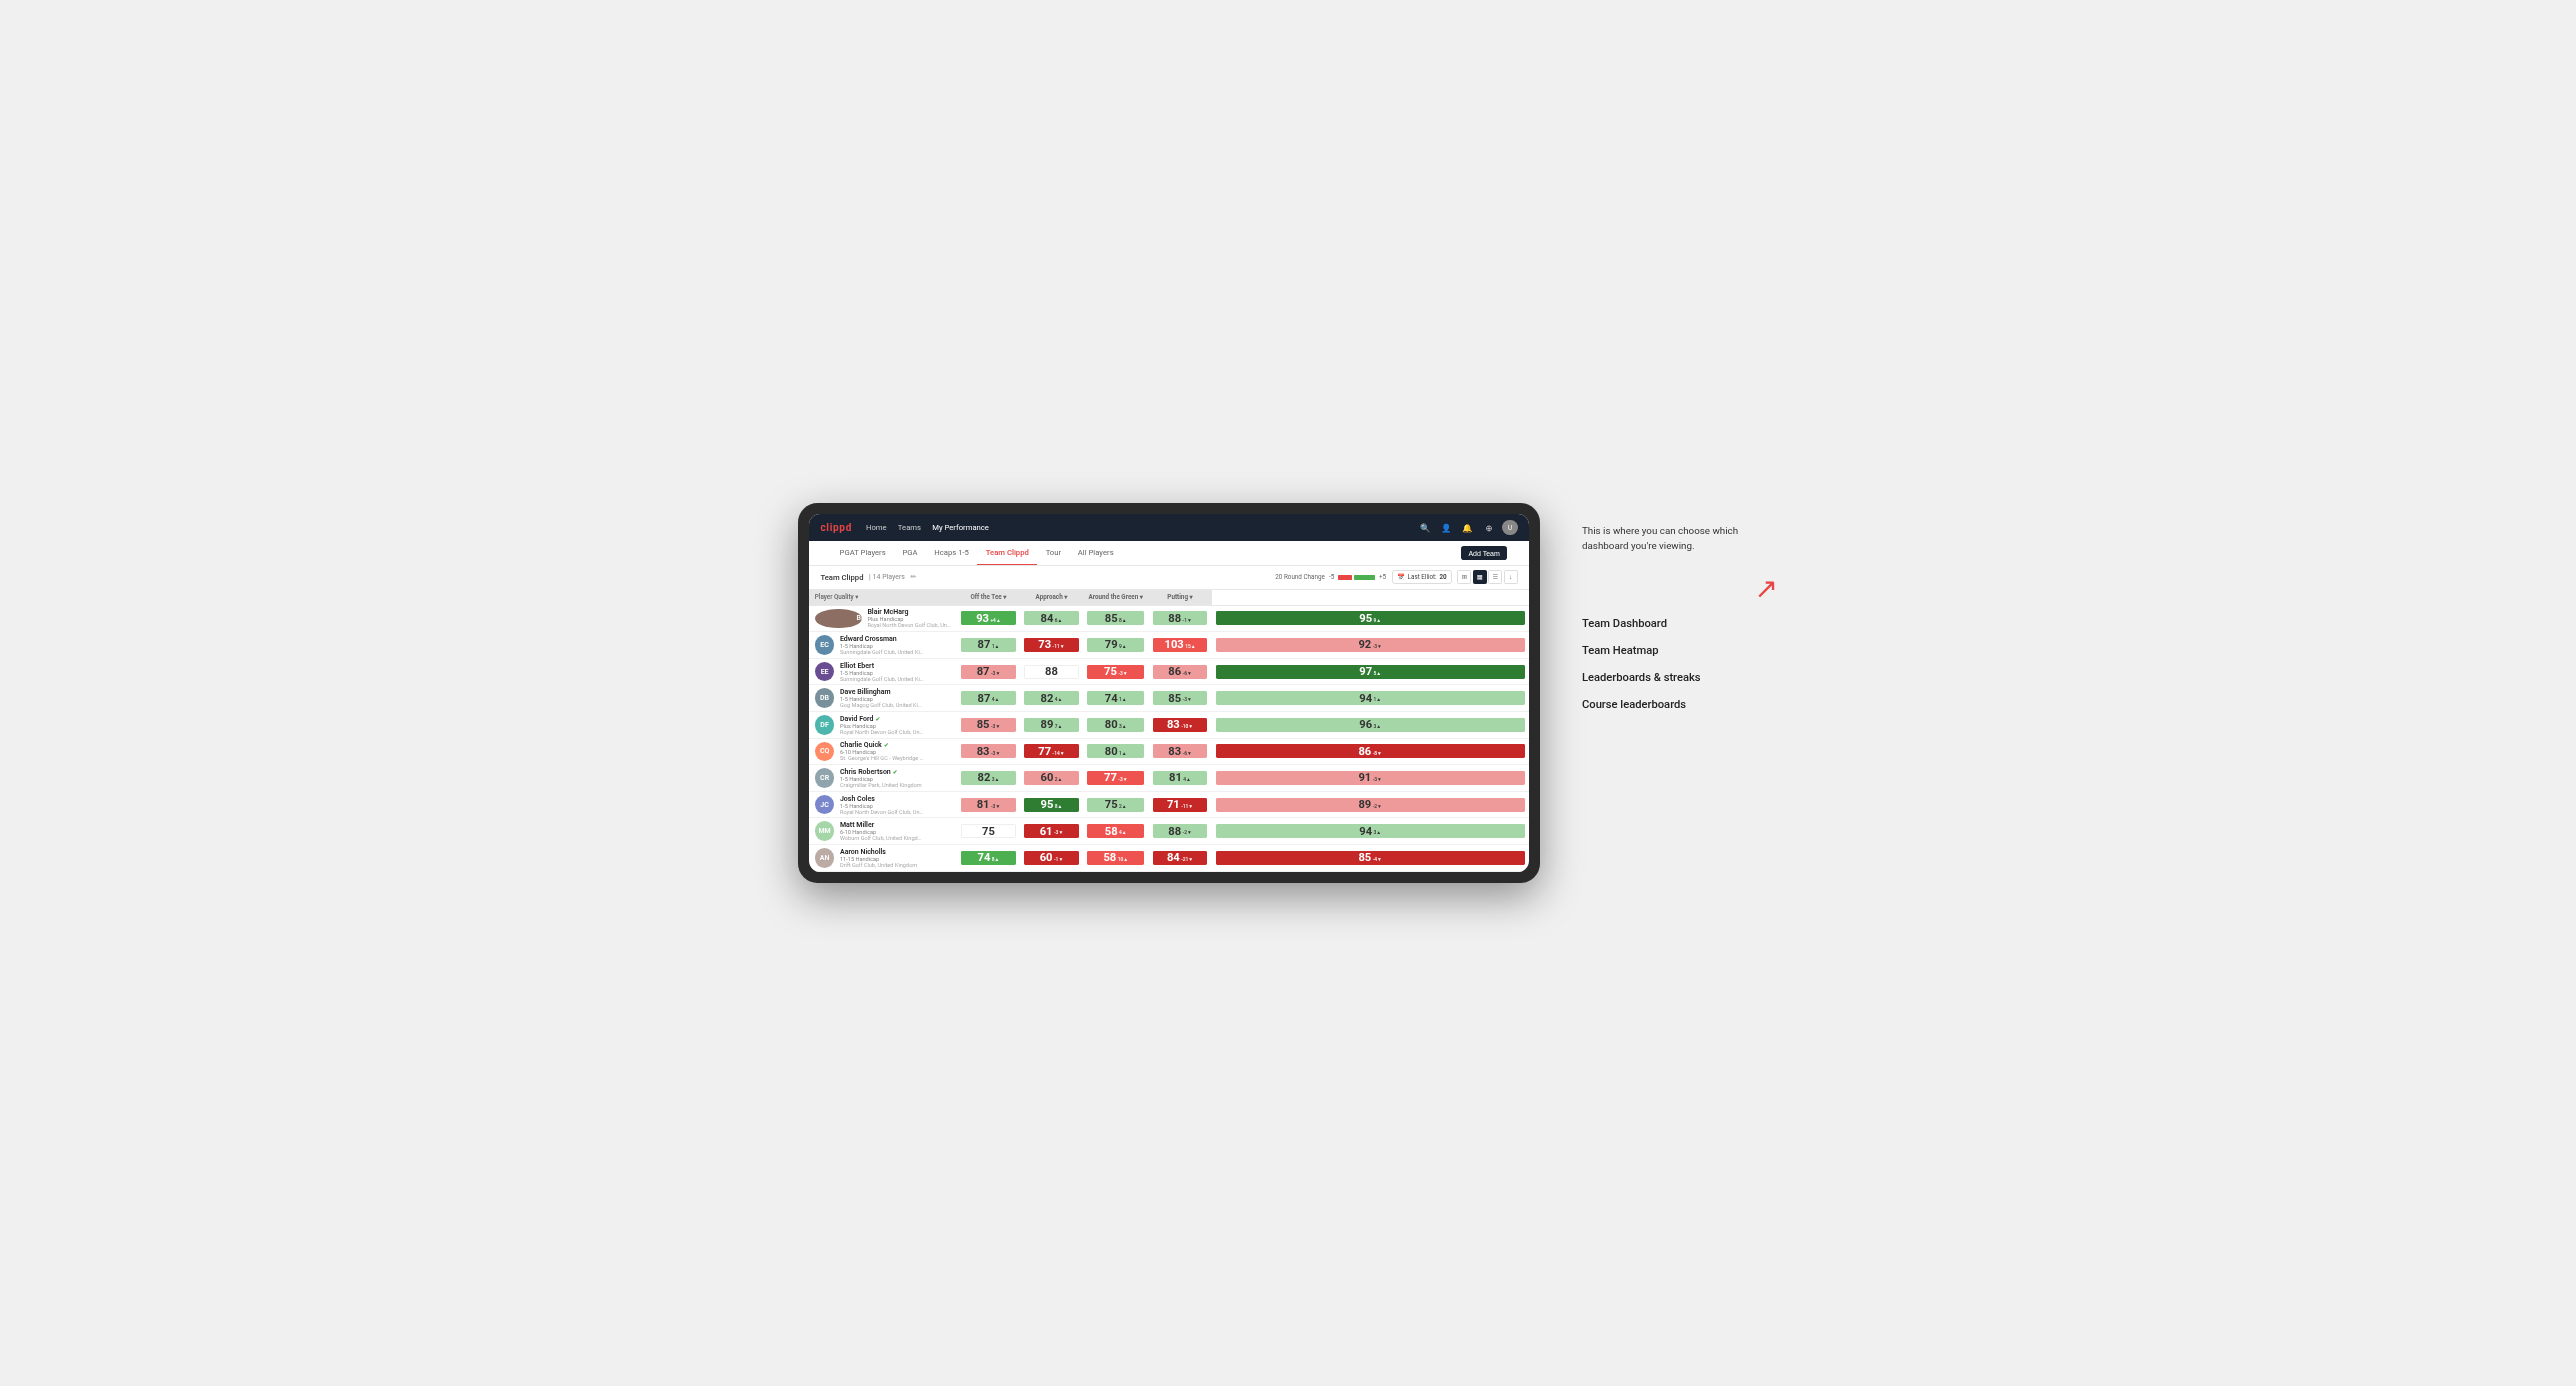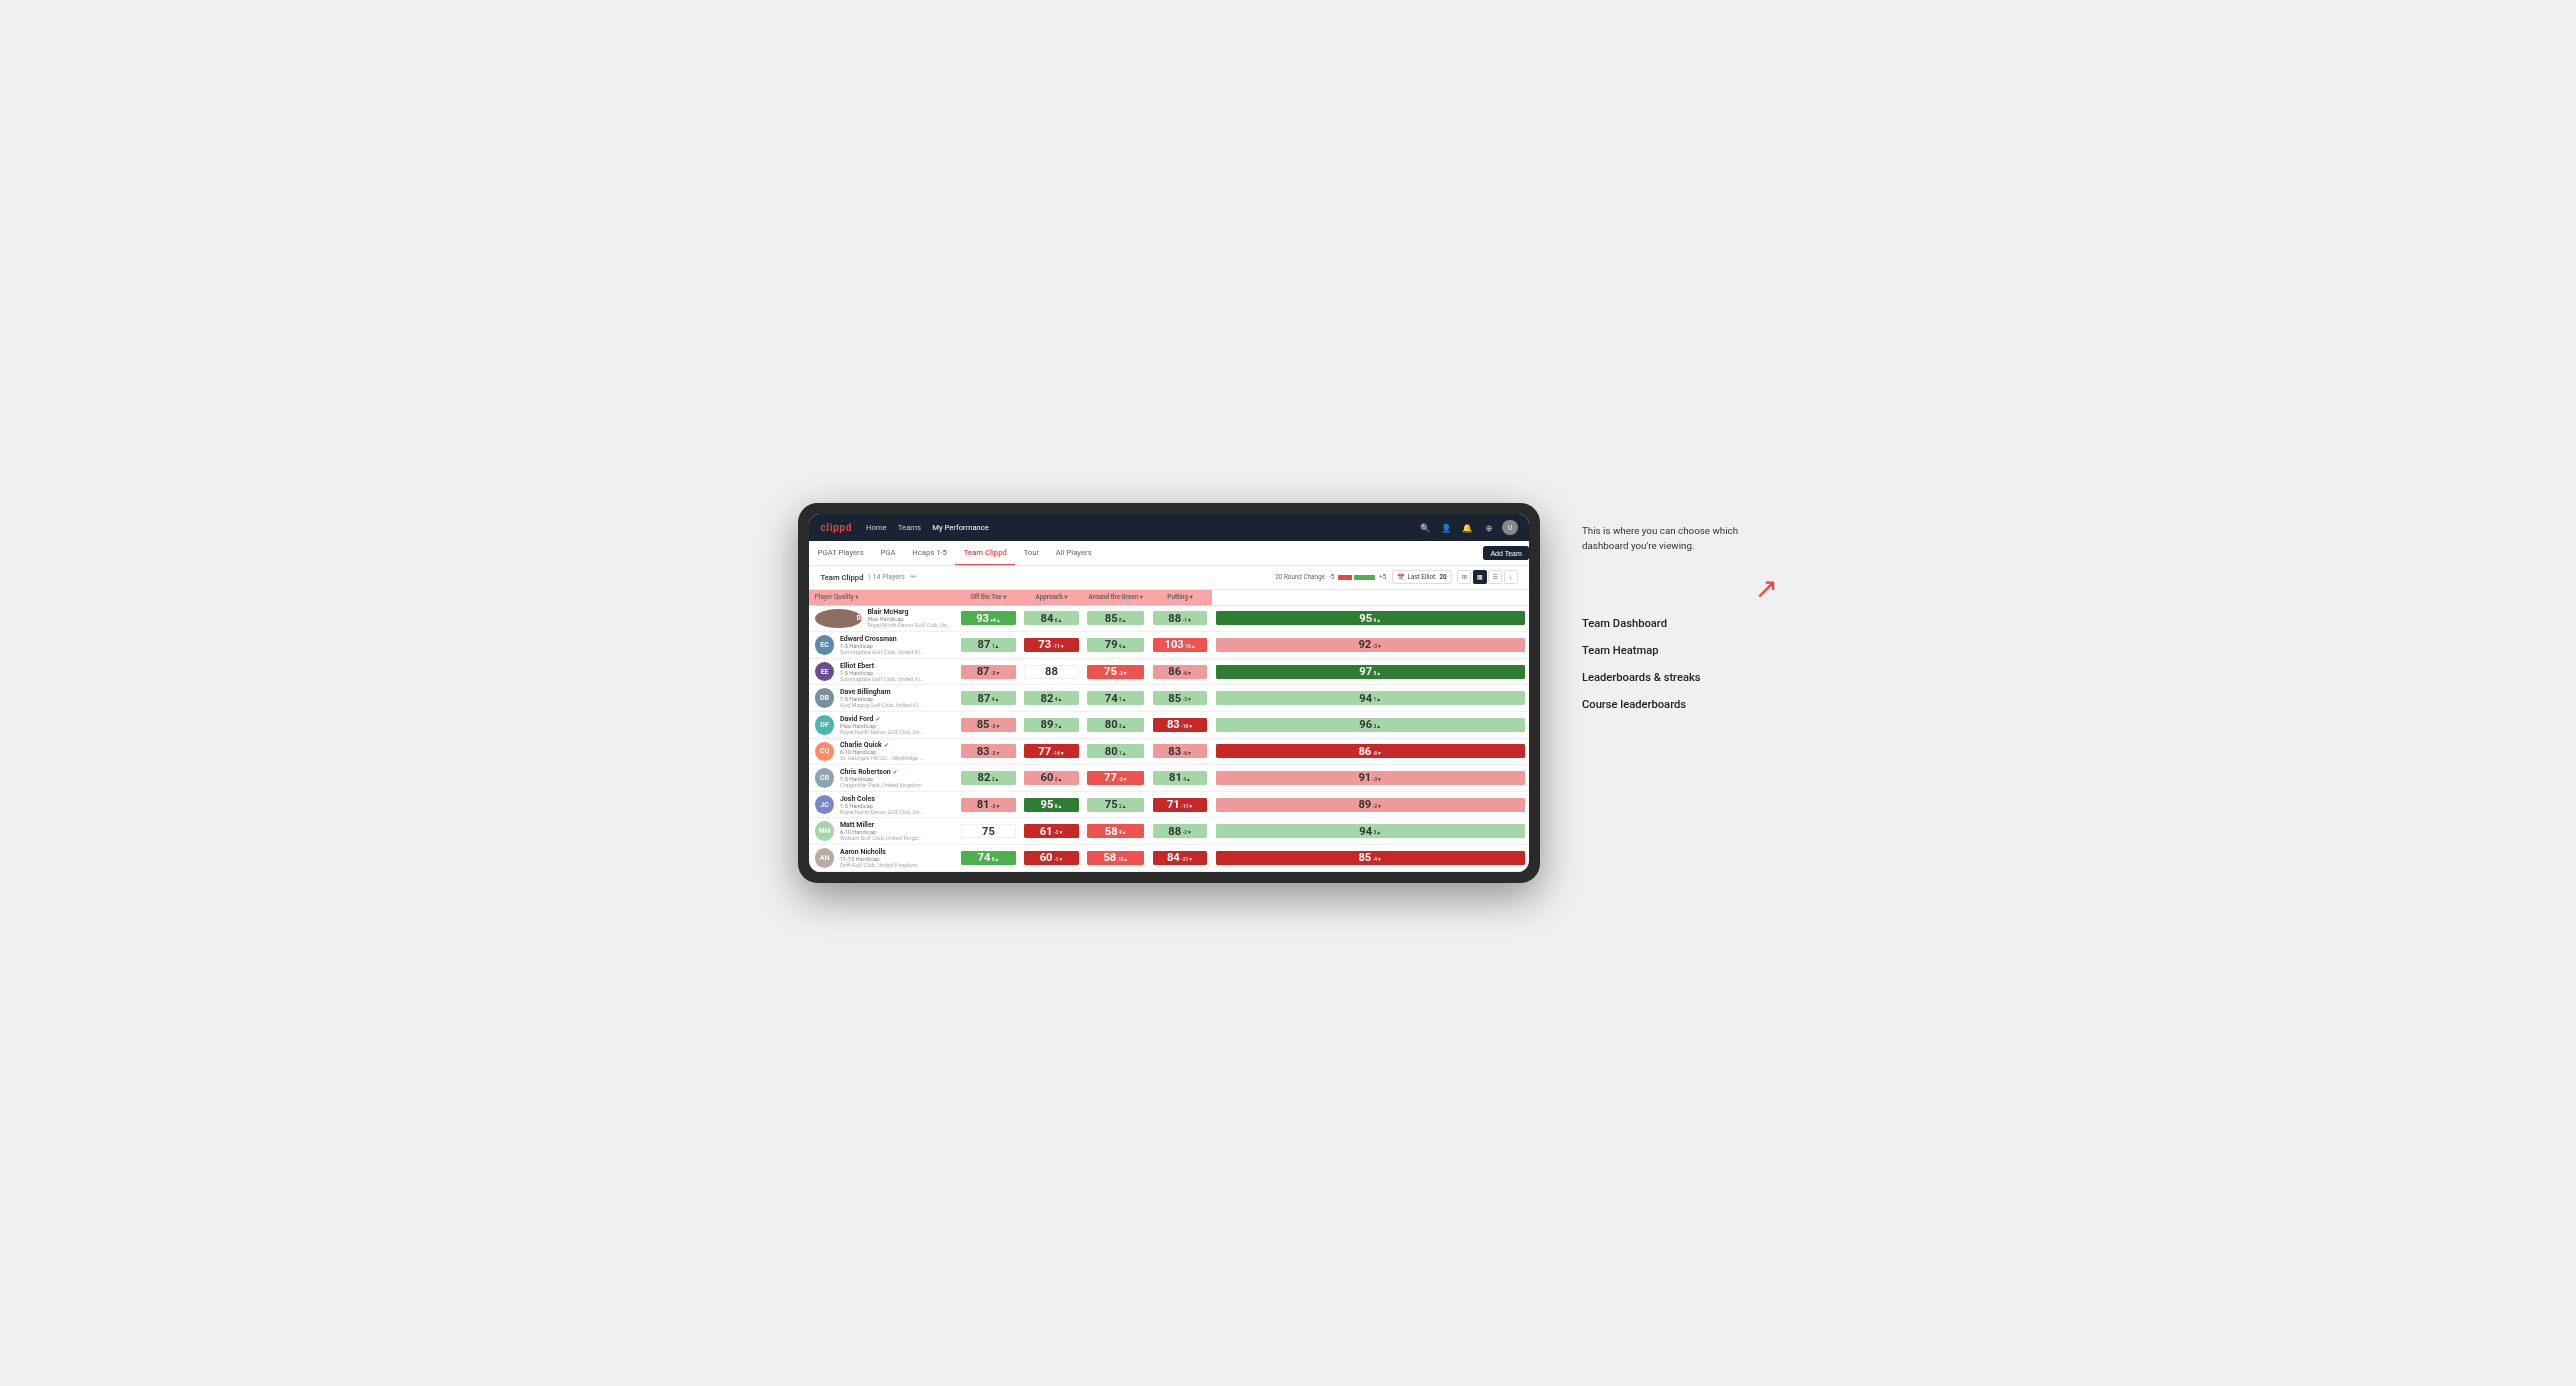--- a/index.html
+++ b/index.html
@@ -99,21 +99,21 @@
       font-size: 6.3px;
       cursor: pointer;
     }
 
     
     .sub-nav {
       background: #fff;
       border-bottom: 0.7px solid #e5e7eb;
       display: flex;
       align-items: center;
-      padding: 0 0;
+      padding: 0 22px;
       gap: 0;
     }
 
     .sub-nav-tab {
       padding: 7px 8.4px;
       font-size: 7.7px;
       color: #666;
       cursor: pointer;
       border-bottom: 1.4px solid transparent;
     }
@@ -219,21 +219,21 @@
     }
 
     
     .data-table {
       width: 100%;
       border-collapse: collapse;
       font-size: 7px;
     }
 
     .data-table thead tr {
-      background: #fca5a5;
+      background: #e5e5e5;
       border-bottom: 0.7px solid #e5e7eb;
     }
 
     .data-table th {
       padding: 3.5px 5.6px;
       text-align: left;
       font-weight: 500;
       color: #666;
       font-size: 6.3px;
       white-space: nowrap;

